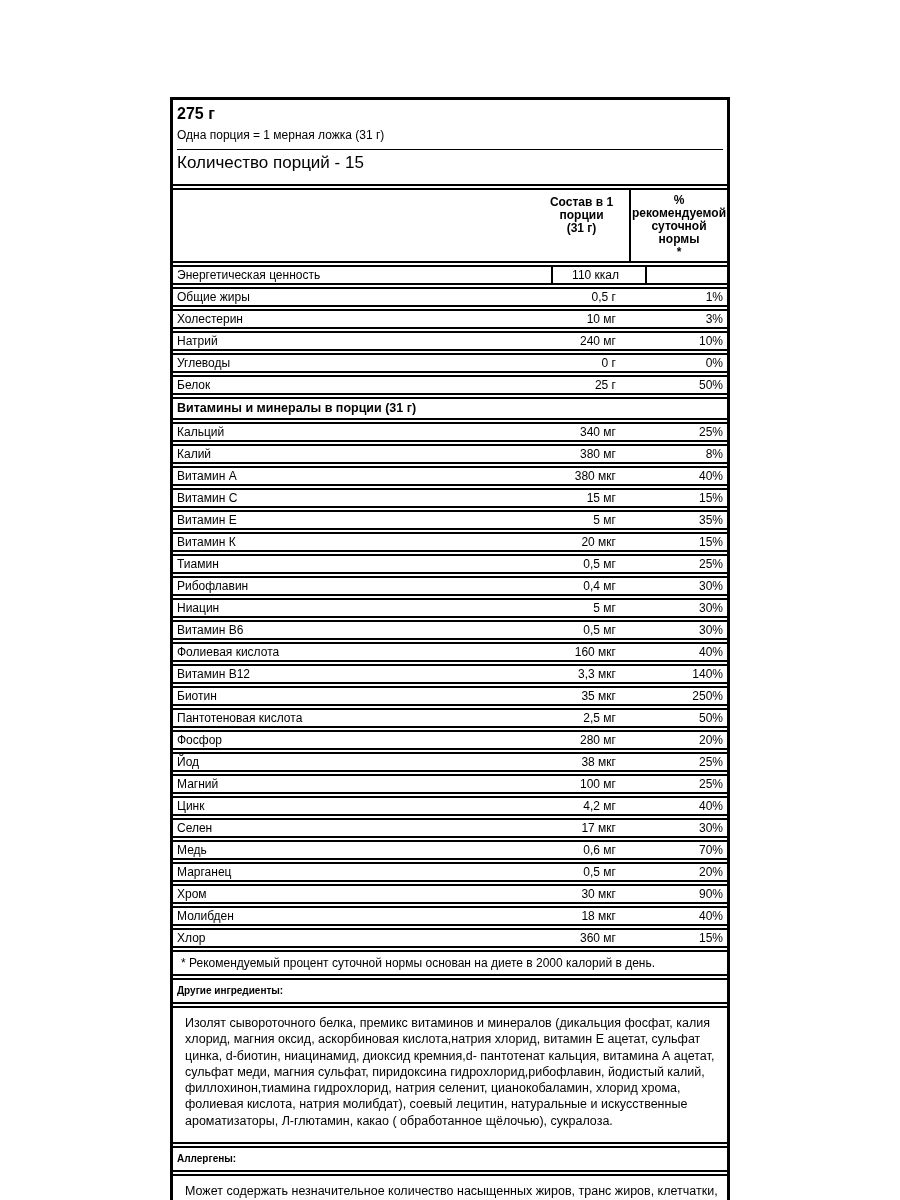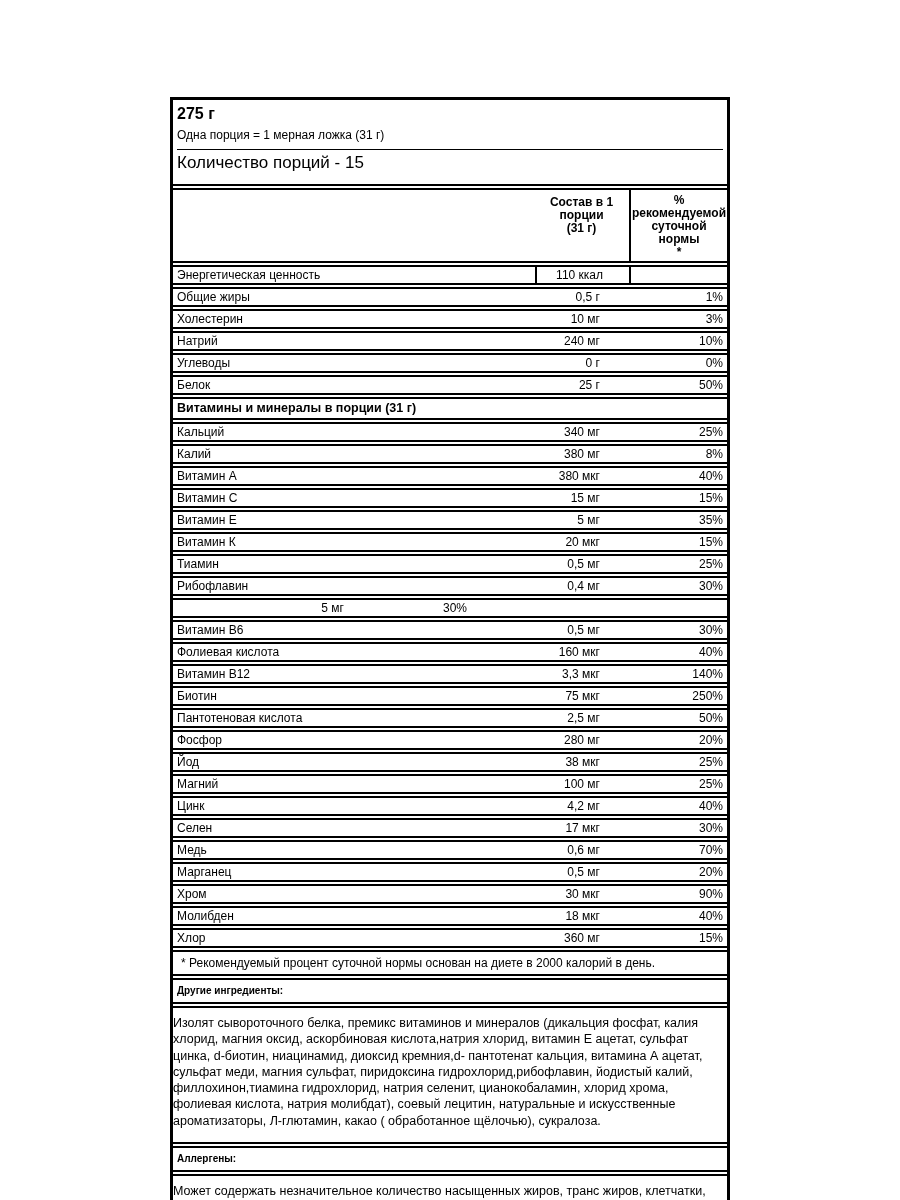--- a/index.html
+++ b/index.html
@@ -25,31 +25,31 @@
   .servings { font-size:17px; line-height:14px; padding:6px 0 14px 0; border-top:1px solid #000; }
 
   
   .header-row { display:flex; align-items:stretch; font-size:12px; font-weight:bold; }
   .hspacer { flex:1; }
   .amount-h { width:95px; text-align:center; padding:6px 0 4px 0; }
   .amount-h div, .dv-h div { line-height:13px; }
   .dv-h { width:98px; text-align:center; border-left:2px solid #000; padding:4px 0 2px 0; }
 
   
-  .row { display:flex; align-items:stretch; font-size:12px; padding:0 4px; min-height:16px;gap:16px; }
+  .row { display:flex; align-items:stretch; font-size:12px; padding:0 4px; min-height:16px; }
   .row .name { flex:1; line-height:14px; padding:1px 0; }
   .row .amt { width:190px; text-align:right; line-height:14px; padding:1px 23px 1px 0; }
   .row .dv { width:84px; text-align:right; line-height:14px; padding:1px 0; }
   .row.energy .amt { width:96px; border-left:2px solid #000; border-right:2px solid #000; padding:1px 26px 1px 0; }
   .row.energy .dv { width:76px; }
 
   .section-row { font-size:12.5px; font-weight:bold; line-height:14px; padding:2px 4px 3px 4px; }
   .footnote-row { font-size:12px; line-height:14px; padding:4px 4px 4px 8px; }
   .subhead-row { font-size:10px; font-weight:bold; line-height:15px; padding:3px 4px 4px 4px; }
-  .para-box { font-size:12.5px; line-height:16.3px; padding:7px 6px 13px 0; }
+  .para-box { font-size:12.5px; line-height:16.3px; padding:7px 6px 13px 12px; }
   .para-box.allerg { padding-bottom:8px; }
 </style>
 </head>
 <body>
 
 <div class="label">
 
   <div class="box top-box">
     <div class="weight">275 г</div>
     <div class="serving">Одна порция = 1 мерная ложка (31 г)</div>
@@ -156,20 +156,21 @@
         <div class="dv">25%</div>
       </div>
 
       <div class="box bt row">
         <div class="name">Рибофлавин</div>
         <div class="amt">0,4 мг</div>
         <div class="dv">30%</div>
       </div>
 
       <div class="box bt row">
+        <div class="name">Ниацин</div>
         <div class="amt">5 мг</div>
         <div class="dv">30%</div>
       </div>
 
       <div class="box bt row">
         <div class="name">Витамин В6</div>
         <div class="amt">0,5 мг</div>
         <div class="dv">30%</div>
       </div>
 
@@ -180,21 +181,21 @@
       </div>
 
       <div class="box bt row">
         <div class="name">Витамин В12</div>
         <div class="amt">3,3 мкг</div>
         <div class="dv">140%</div>
       </div>
 
       <div class="box bt row">
         <div class="name">Биотин</div>
-        <div class="amt">75 мкг</div>
+        <div class="amt">35 мкг</div>
         <div class="dv">250%</div>
       </div>
 
       <div class="box bt row">
         <div class="name">Пантотеновая кислота</div>
         <div class="amt">2,5 мг</div>
         <div class="dv">50%</div>
       </div>
 
       <div class="box bt row">

